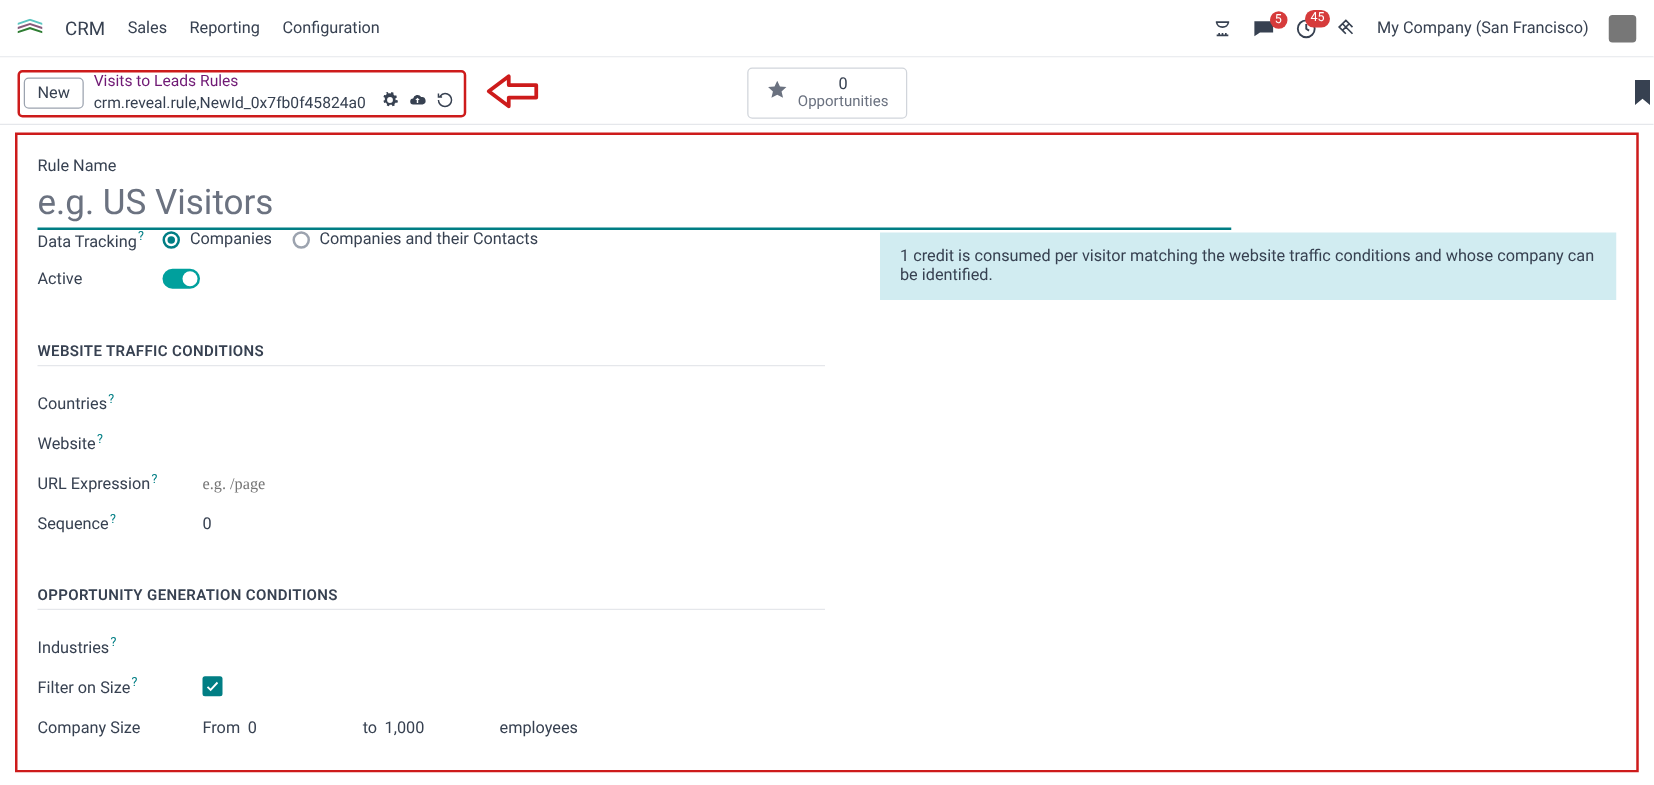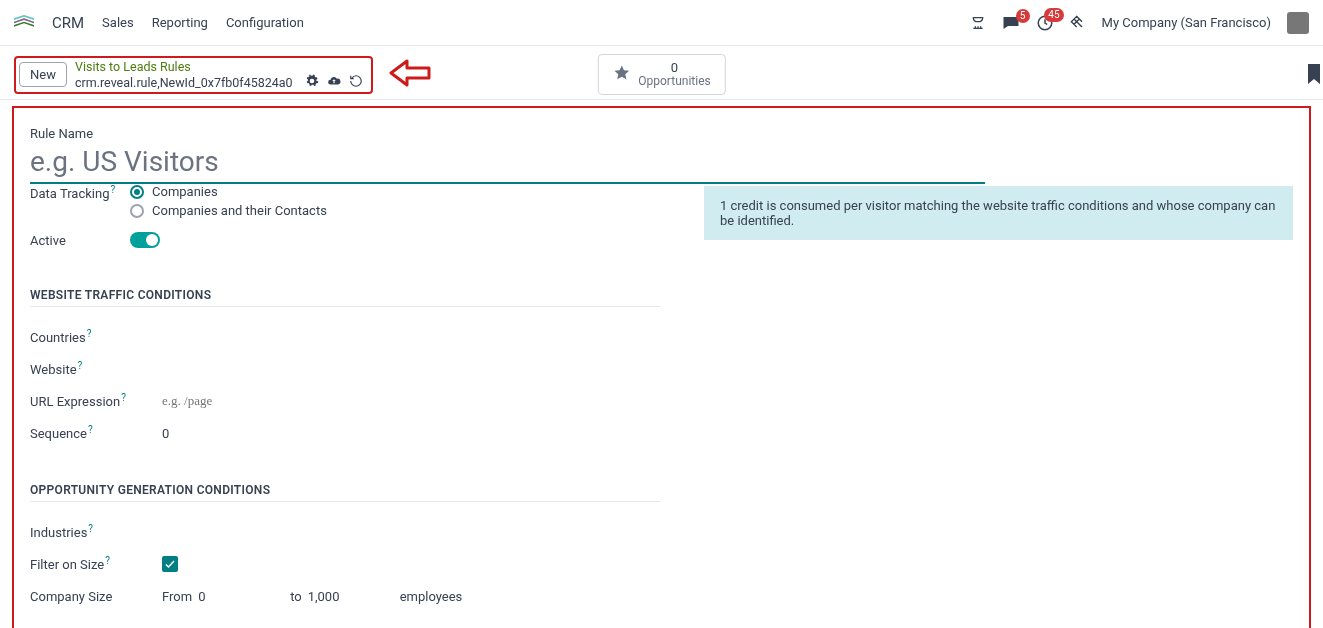--- a/index.html
+++ b/index.html
@@ -14,21 +14,21 @@
   .tb-icon{color:#374151;position:relative;display:inline-flex;align-items:center;}
   .badge{position:absolute;top:-6px;right:-10px;background:#d63b3b;color:#fff;border-radius:9px;font-size:10px;line-height:14px;padding:0 4px;min-width:14px;text-align:center;}
   .tb-company{font-size:13px;color:#374151;}
   .avatar{width:22px;height:22px;background:#777;border-radius:3px;}
 
   
   .action-row{height:54px;display:flex;align-items:center;padding:0 14px;position:relative;border-bottom:1px solid #e5e7eb;border-top:4px solid #fff;}
   .bc-box{border:2px solid #cd1b1b;border-radius:4px;height:38px;display:flex;align-items:center;padding:3px 8px 3px 3px;gap:8px;}
   .new-btn{border:1px solid #9ca3af;border-radius:4px;background:#fff;padding:4px 10px;font-size:13px;color:#374151;cursor:pointer;}
   .bc-texts{display:flex;flex-direction:column;line-height:1.2;}
-  .bc-link{color:#4d7c0f;font-size:12.5px;text-decoration:none;}
+  .bc-link{color:#701a75;font-size:12.5px;text-decoration:none;}
   .bc-sub{color:#374151;font-size:12.5px;display:flex;align-items:center;gap:8px;}
   .bc-icons{display:flex;gap:8px;margin-left:4px;}
   .bc-icons svg{width:14px;height:14px;}
   .arrow-annot{margin-left:16px;}
   .opp-btn{position:absolute;left:50%;transform:translateX(-50%);display:flex;align-items:center;gap:8px;border:1px solid #d1d5db;border-radius:4px;padding:6px 14px;background:#fff;cursor:pointer;}
   .opp-btn .star{color:#6b7280;}
   .opp-txt{display:flex;flex-direction:column;line-height:1.1;}
   .opp-count{font-size:13px;color:#374151;}
   .opp-label{font-size:12px;color:#6b7280;}
   .bookmark{position:absolute;right:2px;top:14px;color:#374151;}
@@ -39,21 +39,21 @@
   .lbl{width:100px;font-size:13px;color:#374151;position:relative;}
   .help{color:#017e84;font-size:10px;vertical-align:super;margin-left:1px;}
   .rule-name-lbl{font-size:13px;color:#374151;margin-bottom:2px;}
   .rule-name-input{width:955px;border:none;border-bottom:2px solid #017e84;font-size:28px;color:#6b7280;padding:2px 0 4px 0;outline:none;}
   .rule-name-input::placeholder{color:#6b7280;}
 
   .two-col{display:flex;gap:24px;align-items:flex-start;}
   .col-left{flex:0 0 650px;}
   .col-right{flex:1;}
 
-  .radio-group{display:flex;flex-direction:column;gap:4px;}
+  .radio-group{display:flex;flex-direction:row;gap:16px;}
   .radio-opt{display:flex;align-items:center;gap:8px;font-size:13px;color:#374151;}
   .radio{width:14px;height:14px;border:2px solid #9ca3af;border-radius:50%;display:inline-flex;align-items:center;justify-content:center;}
   .radio.checked{border-color:#017e84;}
   .radio.checked::after{content:"";width:6px;height:6px;background:#017e84;border-radius:50%;}
 
   .toggle{width:30px;height:16px;border-radius:16px;background:#00a09d;position:relative;}
   .toggle::after{content:"";position:absolute;right:2px;top:2px;width:12px;height:12px;background:#fff;border-radius:50%;}
 
   .info-banner{background:#d1ecf1;padding:12px 16px;font-size:13px;color:#374151;margin-top:2px;}
 

